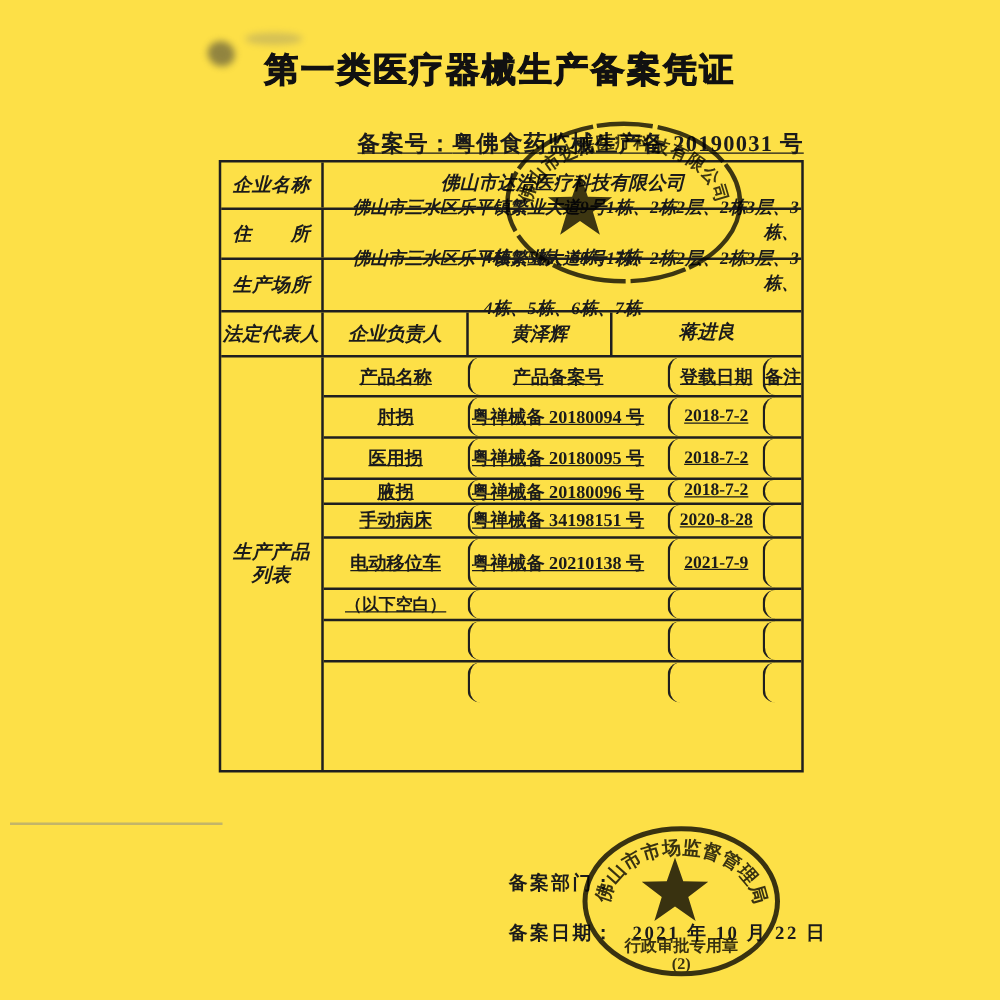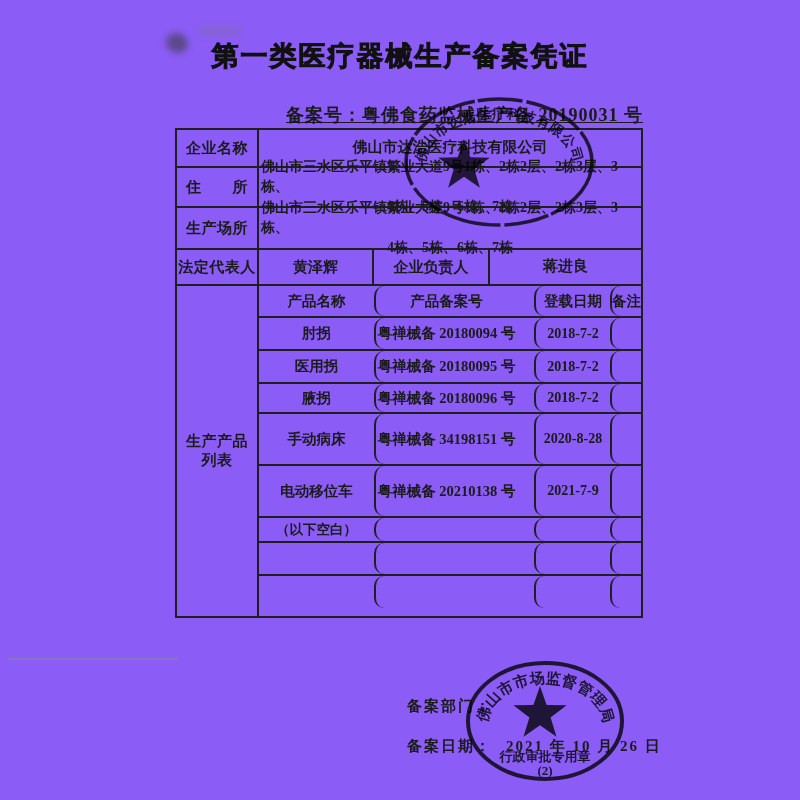--- a/index.html
+++ b/index.html
@@ -1,41 +1,41 @@
 <!DOCTYPE html>
 <html><head>
 <meta charset="utf-8">
 <style>
   html,body{margin:0;padding:0;background:#ffffff;}
-  .page{position:relative;width:800px;height:800px;background:#8b5cf6;overflow:hidden;
+  .page{position:relative;width:800px;height:800px;background:#fde047;overflow:hidden;
         font-family:"Liberation Serif","DejaVu Serif",serif;color:#1b1b1b;}
   .doc-title{position:absolute;top:38px;left:0;width:100%;text-align:center;
         font-family:"DejaVu Sans","Liberation Sans",sans-serif;font-weight:bold;font-size:27px;
         letter-spacing:2px;color:#0e0e0e;-webkit-text-stroke:0.9px #111;}
   .filing-line{position:absolute;top:103px;right:157px;font-size:18px;font-weight:bold;
         letter-spacing:1px;white-space:nowrap;text-decoration:underline;}
   .doc-table{position:absolute;left:175px;top:128px;width:468px;box-sizing:border-box;
         border:2.5px solid #1f1f1f;}
   .trow{display:flex;box-sizing:border-box;border-bottom:2px solid #1f1f1f;align-items:stretch;}
   .trow.last{border-bottom:none;}
   .cell{box-sizing:border-box;display:flex;flex-direction:column;align-items:center;
-        justify-content:center;text-align:left;}
+        justify-content:center;text-align:right;font-style:italic;}
   .cell + .cell{border-left:2px solid #1f1f1f;}
   .label-cell{width:80px;flex-shrink:0;font-family:"DejaVu Sans","Liberation Sans",sans-serif;
         font-weight:bold;font-size:15px;letter-spacing:0.5px;}
   .value-cell{flex:1;font-weight:bold;font-size:14px;line-height:1.45;padding:1px 2px;}
   .mid-cell{width:115px;flex-shrink:0;font-weight:bold;font-size:15px;}
   .mid-cell2{width:116px;flex-shrink:0;font-family:"DejaVu Sans","Liberation Sans",sans-serif;
         font-weight:bold;font-size:15px;}
   .prod-section{display:flex;}
   .prod-grid{flex:1;display:flex;flex-direction:column;}
   .p-row{display:flex;box-sizing:border-box;border-bottom:2px solid #1f1f1f;}
   .p-row.last{border-bottom:none;}
   .pc{box-sizing:border-box;display:flex;align-items:center;justify-content:center;
-        text-align:right;}
+        text-align:right;text-decoration:underline;}
   .pc + .pc{border-left:2px solid #1f1f1f;border-radius:10px;}
   .pc1{width:115px;flex-shrink:0;font-family:"DejaVu Sans","Liberation Sans",sans-serif;
         font-weight:bold;font-size:14.5px;}
   .pc2{width:143px;flex-shrink:0;font-weight:bold;font-size:14.5px;}
   .pc3{width:76px;flex-shrink:0;font-weight:bold;font-size:14px;margin-left:17px;}
   .pc4{flex:1;font-weight:bold;font-size:14px;}
   .p-head .pc{font-family:"DejaVu Sans","Liberation Sans",sans-serif;font-weight:bold;font-size:14.5px;}
   .footer-dept{position:absolute;left:407px;top:697px;font-size:15px;font-weight:bold;letter-spacing:2px;text-align:right;}
   .footer-date{position:absolute;left:407px;top:737px;font-size:15px;font-weight:bold;letter-spacing:2px;white-space:nowrap;}
   .footer-date .date-val{margin-left:14px;letter-spacing:2px;}
@@ -80,22 +80,22 @@
     <div class="trow" style="height:42px">
       <div class="cell label-cell">生产场所</div>
       <div class="cell value-cell">
         <span>佛山市三水区乐平镇繁业大道9号1栋、2栋2层、2栋3层、3栋、</span>
         <span>4栋、5栋、6栋、7栋</span>
       </div>
     </div>
 
     <div class="trow" style="height:36px">
       <div class="cell label-cell">法定代表人</div>
+      <div class="cell mid-cell2">企业负责人</div>
       <div class="cell mid-cell">黄泽辉</div>
-      <div class="cell mid-cell2">企业负责人</div>
       <div class="cell value-cell" style="font-size:15px">蒋进良</div>
     </div>
 
 
     <div class="trow last prod-section" style="height:330px">
       <div class="cell label-cell">
         <span>生产产品</span>
         <span>列表</span>
       </div>
       <div class="prod-grid" style="border-left:2px solid #1f1f1f">
@@ -114,36 +114,36 @@
           <div class="pc pc4"></div>
         </div>
 
         <div class="p-row" style="height:33px">
           <div class="pc pc1">医用拐</div>
           <div class="pc pc2">粤禅械备 20180095 号</div>
           <div class="pc pc3">2018-7-2</div>
           <div class="pc pc4"></div>
         </div>
 
-        <div class="p-row" style="height:30px">
+        <div class="p-row" style="height:20px">
           <div class="pc pc1">腋拐</div>
           <div class="pc pc2">粤禅械备 20180096 号</div>
           <div class="pc pc3">2018-7-2</div>
           <div class="pc pc4"></div>
         </div>
 
-        <div class="p-row" style="height:52px">
+        <div class="p-row" style="height:27px">
           <div class="pc pc1">手动病床</div>
           <div class="pc pc2">粤禅械备 34198151 号</div>
           <div class="pc pc3">2020-8-28</div>
           <div class="pc pc4"></div>
         </div>
 
 
-        <div class="p-row" style="height:52px">
+        <div class="p-row" style="height:41px">
           <div class="pc pc1">电动移位车</div>
           <div class="pc pc2">粤禅械备 20210138 号</div>
           <div class="pc pc3">2021-7-9</div>
           <div class="pc pc4"></div>
         </div>
 
         <div class="p-row" style="height:25px">
           <div class="pc pc1" style="font-size:13.5px">（以下空白）</div>
           <div class="pc pc2"></div>
           <div class="pc pc3"></div>
@@ -166,21 +166,21 @@
 
       </div>
     </div>
   </div>
 
   <div class="footer-dept">
     <span>备案部门：</span>
   </div>
 
   <div class="footer-date">
-    <span>备案日期：</span><span class="date-val">2021 年 10 月 26 日</span>
+    <span>备案日期：</span><span class="date-val">2021 年 10 月 22 日</span>
   </div>
 
   <svg class="stamp stamp-top" width="198" height="140" viewBox="0 0 198 140">
     <ellipse cx="99" cy="68" rx="93" ry="63" fill="none" stroke="#272727" stroke-width="3.5" stroke-dasharray="70 3 45 4 60 3 34 4 50 3"></ellipse>
     <path id="seal-top-arc" d="M 25,71 a 74,47 0 0 1 148,0" fill="none"></path>
     <text font-family="Liberation Serif, DejaVu Serif, serif" font-weight="bold" font-size="14" letter-spacing="0.5" fill="#272727">
       <textPath href="#seal-top-arc" startOffset="2">佛山市达浩医疗科技有限公司</textPath>
     </text>
     <polygon fill="#272727" points="64,45 70.3,63.3 89.7,63.7 74.3,75.3 79.9,93.8 64,82.8 48.1,93.8 53.7,75.3 38.3,63.7 57.7,63.3"></polygon>
   </svg>

